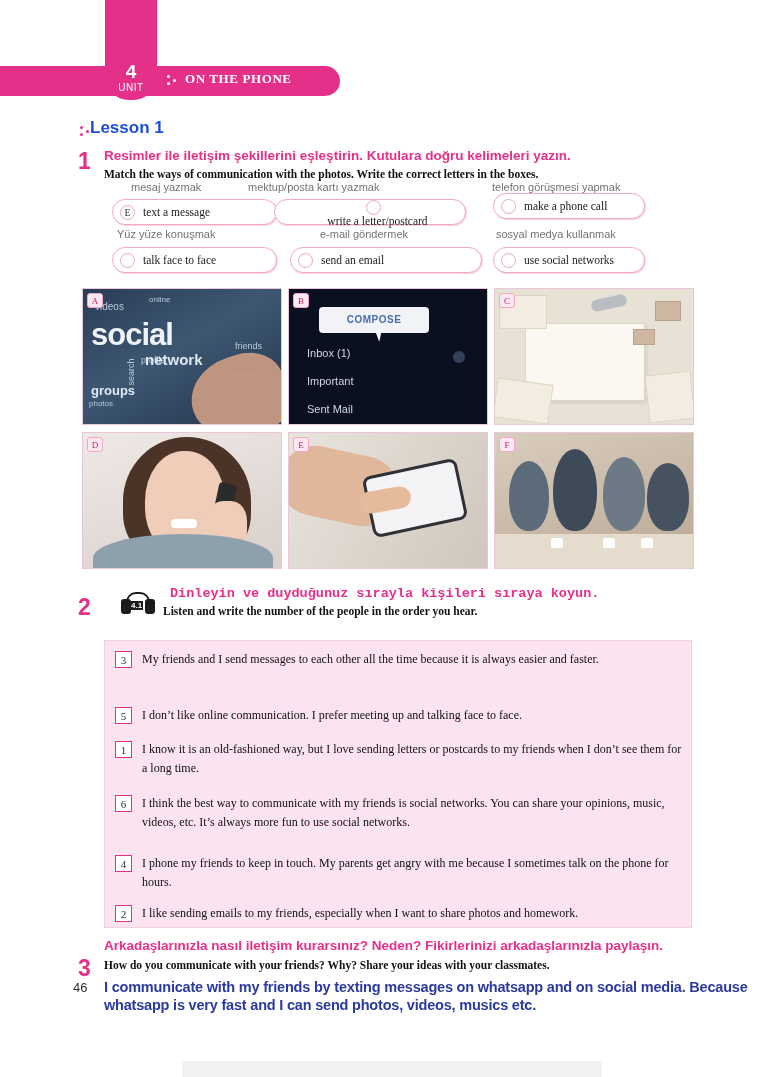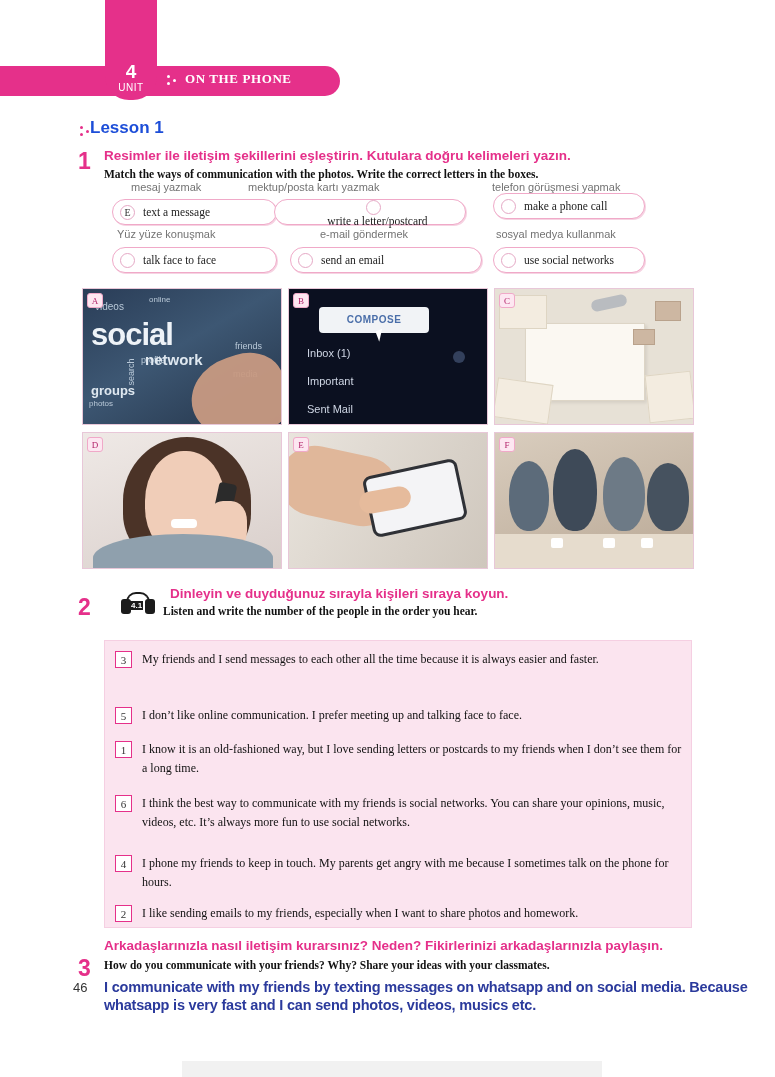--- a/index.html
+++ b/index.html
@@ -521,21 +521,21 @@
   <span class="cup" style="left:146px;"></span>
 </div>
 
 <div class="act-num" style="left:78px; top:594px;">2</div>
 <div class="audio">
   <span class="band"></span>
   <span class="cup l"></span>
   <span class="cup r"></span>
   <span class="num">4.1</span>
 </div>
-<div class="tr-inst" style="left:170px; top:586px;">Dinleyin ve duyduğunuz sırayla kişileri sıraya koyun.</div>
+<div class="tr-inst" style="left:170px; top:586px;font-family:Liberation Mono, monospace;">Dinleyin ve duyduğunuz sırayla kişileri sıraya koyun.</div>
 <div class="en-inst" style="left:163px; top:605px;">Listen  and write the number of the people in the order you hear.</div>
 
 <div class="panel">
   <div class="qrow" style="top:9px;">
     <span class="numbox">3</span>
     <span class="qtext">My friends and I send messages to each other all the time because it is always easier and faster.</span>
   </div>
   <div class="qrow" style="top:65px;">
     <span class="numbox">5</span>
     <span class="qtext">I don’t like online communication. I prefer meeting up and talking face to face.</span>

